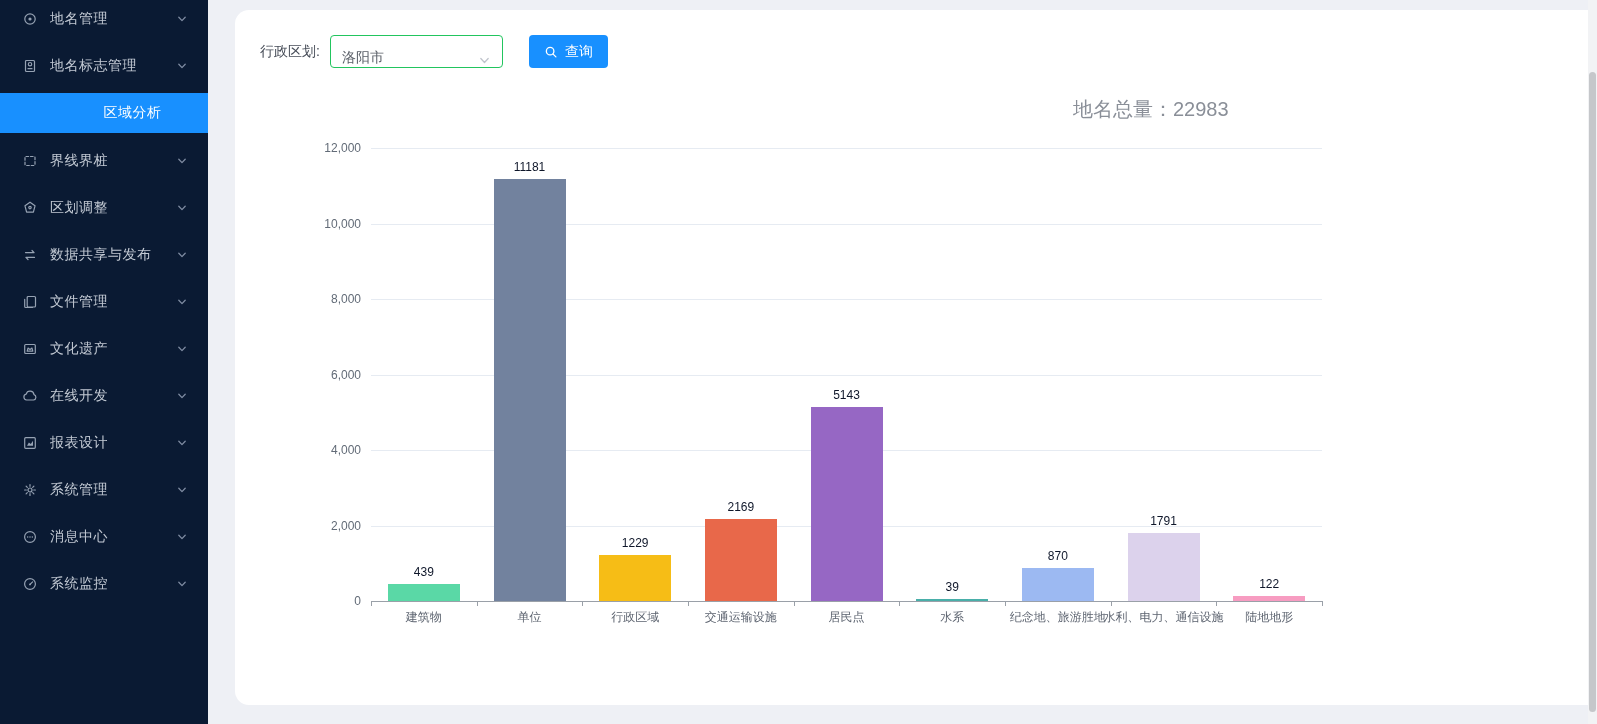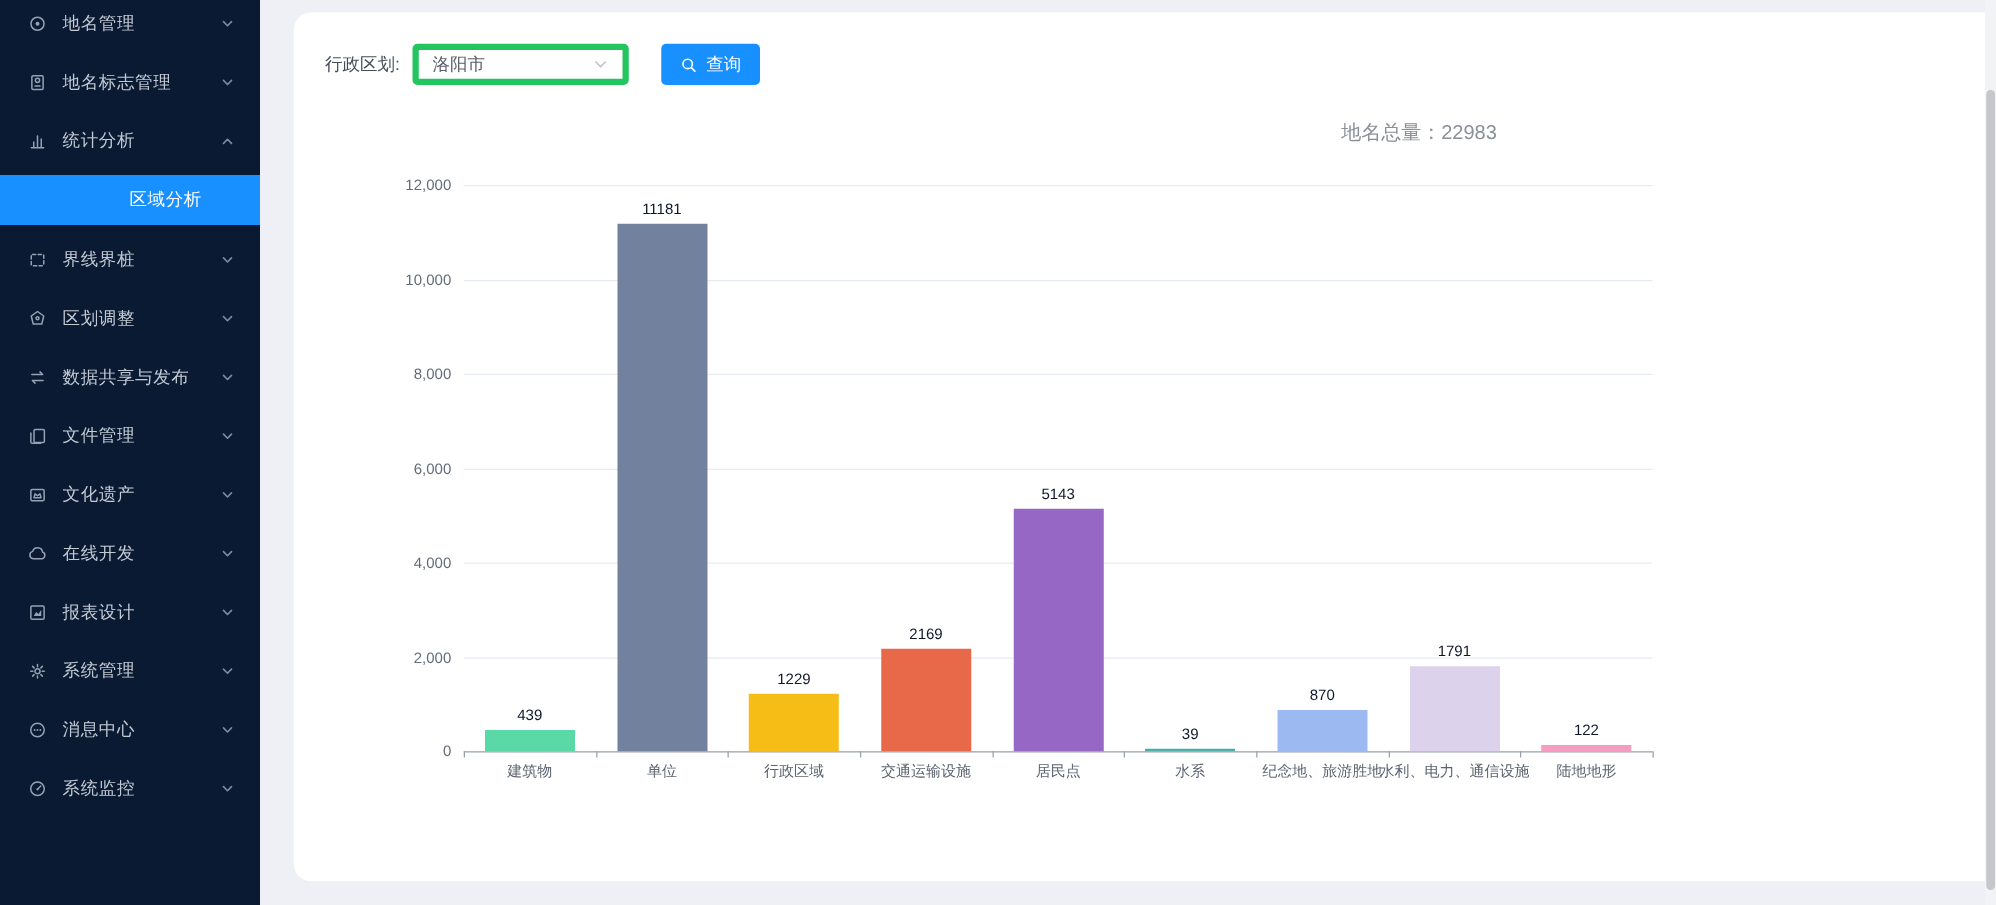--- a/index.html
+++ b/index.html
@@ -21,33 +21,33 @@
     padding-left:57px; font-size:14px; color:#c3cad4; cursor:pointer; letter-spacing:.5px; }
   .submenu-item.active { background:#1890ff; color:#ffffff;justify-content:center; }
 
   
   .panel { position:absolute; left:220px; top:10px; width:1522px; height:695px;
     background:#ffffff; border-radius:14px;margin-left:15px; }
 
   
   .toolbar-label { position:absolute; left:25px; top:33px; font-size:14px; color:#474d58; }
   .region-select { position:absolute; left:95px; top:25px; width:173px; height:33px;
-    border:5px solid #22c55e; border-radius:4px; background:#fff; display:flex;
-    align-items:center; padding:0 11px; cursor:pointer; }
+    border:1px solid #22c55e; border-radius:4px; background:#fff; display:flex;
+    align-items:flex-end; padding:0 11px; cursor:pointer; }
   .region-select .sel-text { font-size:14px; color:#5b6069; flex:1; }
   .region-select .sel-arrow { color:#c0c4cc; display:flex; }
   .query-btn { position:absolute; left:294px; top:25px; height:33px; padding:0 15px;
     background:#1890ff; border:none; border-radius:4px; color:#fff; font-size:14px;
     display:flex; align-items:center; gap:7px; cursor:pointer;
     font-family:"Liberation Sans","DejaVu Sans",sans-serif; }
 
   
   .chart-header { position:absolute; left:838px; top:80px; width:260px; }
   .chart-title { font-size:23px; font-weight:bold; color:#444a55; letter-spacing:.5px; }
-  .chart-subtitle { margin-top:6px; font-size:16px; color:#8a8f98; }
+  .chart-subtitle { margin-top:6px; font-size:20px; color:#8a8f98; }
 
   
   .plot { position:absolute; left:136px; top:138px; width:951px; height:453px; }
   .gridline { position:absolute; left:0; width:100%; height:1px; background:#e6ebf2; }
   .axis-x { position:absolute; left:0; bottom:-1px; width:100%; height:1px; background:#9aa0a8; }
   .ytick-label { position:absolute; width:70px; text-align:right; font-size:12px;
     color:#626b77; transform:translateY(-50%); }
   .xtick { position:absolute; width:1px; height:5px; background:#9aa0a8; top:453px; }
   .bar { position:absolute; bottom:0; }
   .bar-value { position:absolute; transform:translateX(-50%); font-size:12px; color:#0f172a; white-space:nowrap; }
@@ -81,36 +81,20 @@
       <div class="menu-item">
         <span class="mi-icon">
           <svg width="16" height="16" viewBox="0 0 16 16">
             <rect x="3.5" y="2.5" width="9" height="11" rx="1" fill="none" stroke="currentColor" stroke-width="1.2" stroke-linecap="round" stroke-linejoin="round"></rect>
             <circle cx="8" cy="6.2" r="1.7" fill="none" stroke="currentColor" stroke-width="1.2" stroke-linecap="round" stroke-linejoin="round"></circle>
             <path d="M6 10.7h4" fill="none" stroke="currentColor" stroke-width="1.2" stroke-linecap="round" stroke-linejoin="round"></path>
           </svg>
         </span>
         <span class="mi-label">地名标志管理</span>
         <span class="mi-chevron ">
-          <svg width="12" height="12" viewBox="0 0 12 12">
-            <path d="M2.8 4.3L6 7.6l3.2-3.3" fill="none" stroke="currentColor" stroke-width="1.3" stroke-linecap="round" stroke-linejoin="round"></path>
-          </svg>
-        </span>
-      </div>
-      <div class="menu-item">
-        <span class="mi-icon">
-          <svg width="16" height="16" viewBox="0 0 16 16">
-            <path d="M3 13.2h10" fill="none" stroke="currentColor" stroke-width="1.2" stroke-linecap="round" stroke-linejoin="round"></path>
-            <path d="M5 13V8.5" fill="none" stroke="currentColor" stroke-width="1.2" stroke-linecap="round" stroke-linejoin="round"></path>
-            <path d="M8 13V3.8" fill="none" stroke="currentColor" stroke-width="1.2" stroke-linecap="round" stroke-linejoin="round"></path>
-            <path d="M11 13V6.2" fill="none" stroke="currentColor" stroke-width="1.2" stroke-linecap="round" stroke-linejoin="round"></path>
-          </svg>
-        </span>
-        <span class="mi-label">统计分析</span>
-        <span class="mi-chevron up">
           <svg width="12" height="12" viewBox="0 0 12 12">
             <path d="M2.8 4.3L6 7.6l3.2-3.3" fill="none" stroke="currentColor" stroke-width="1.3" stroke-linecap="round" stroke-linejoin="round"></path>
           </svg>
         </span>
       </div>
       <div class="submenu-item active">
         <span>区域分析</span>
       </div>
       <div class="menu-item">
         <span class="mi-icon">

